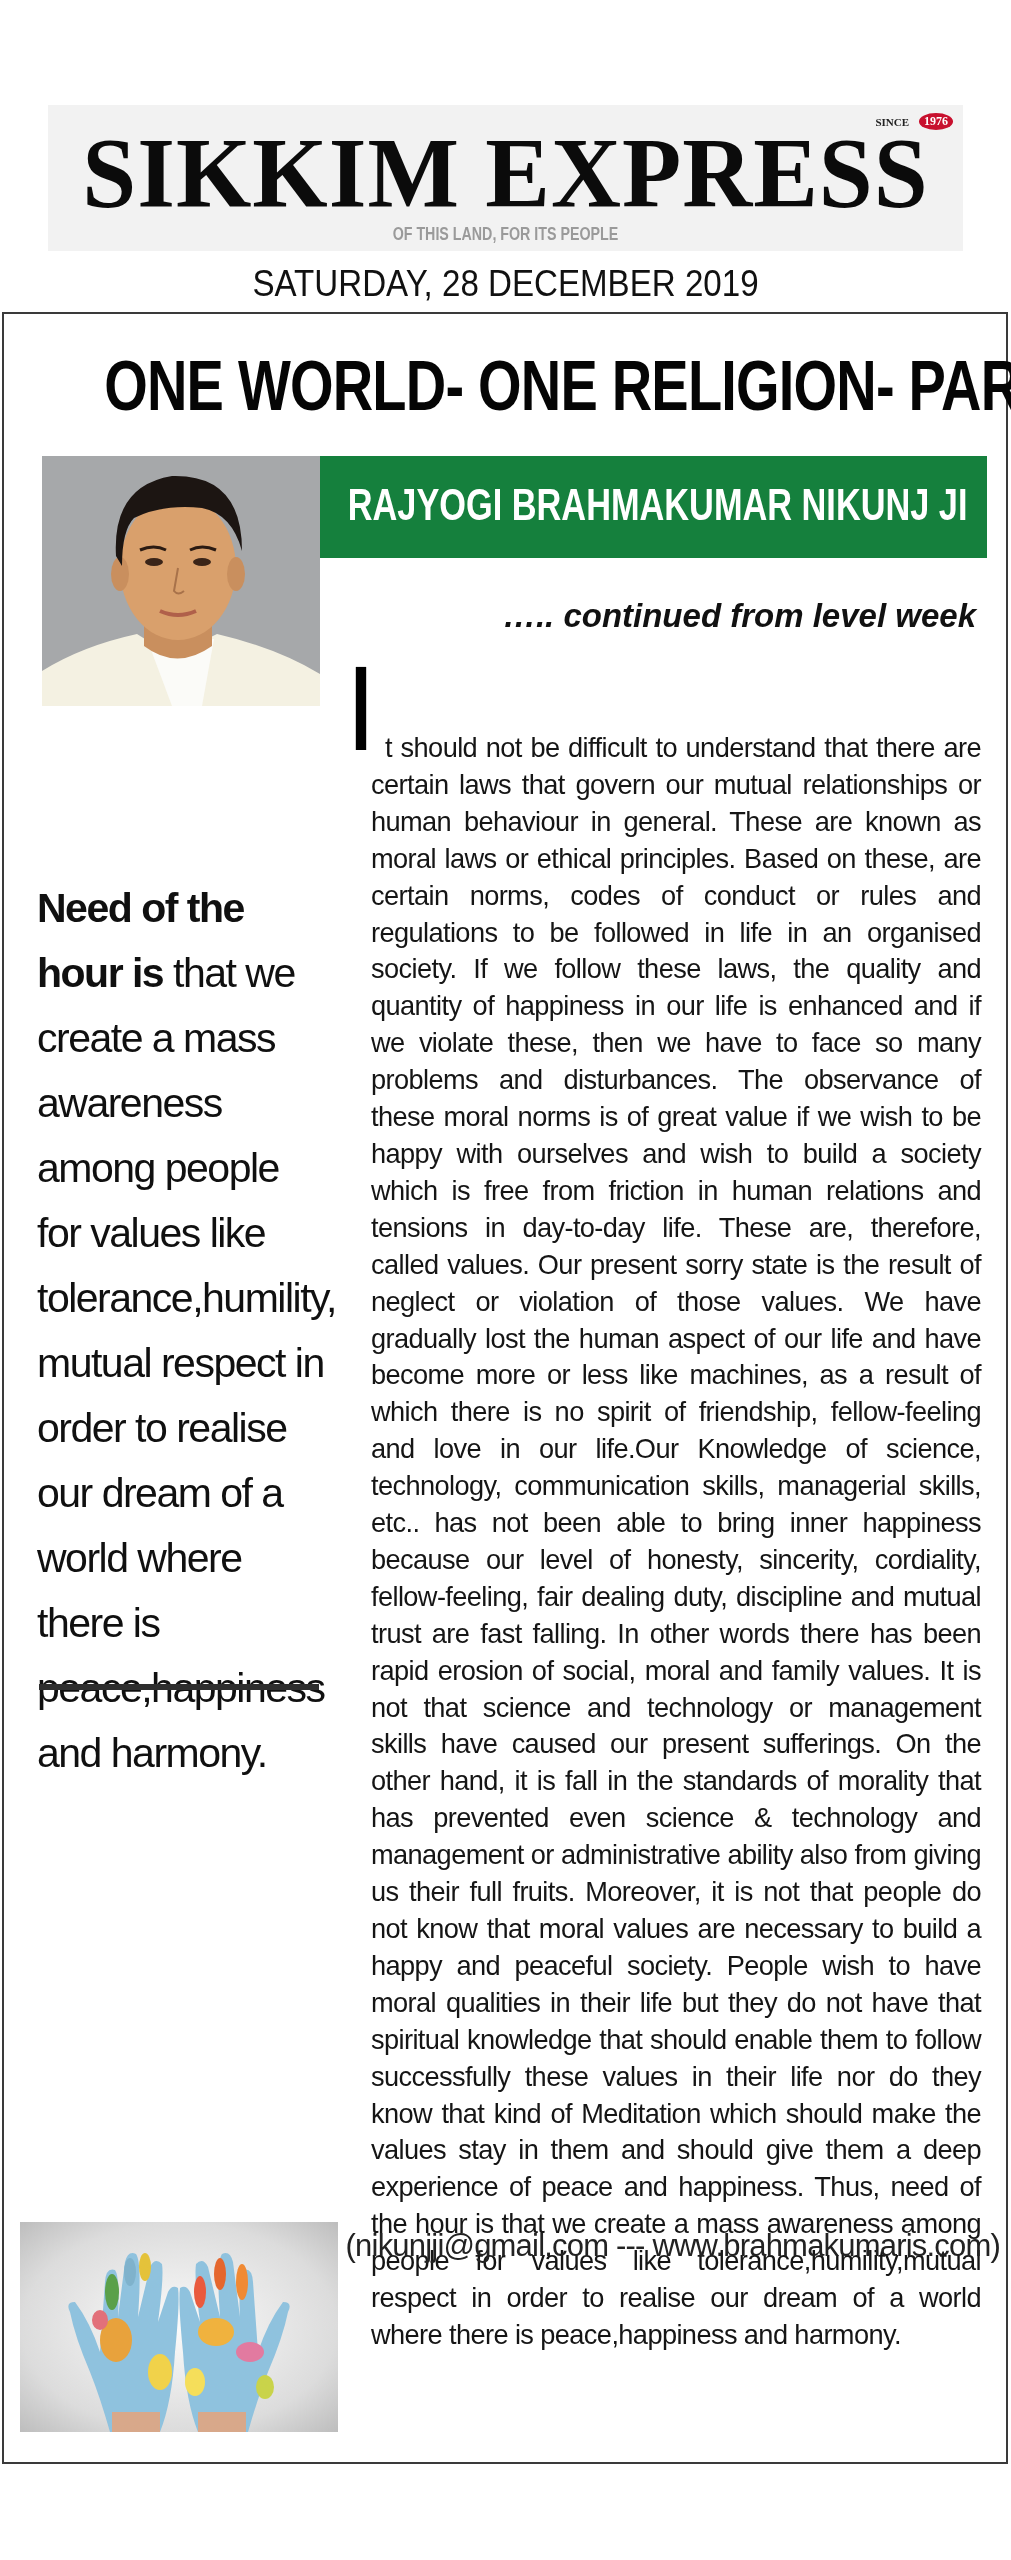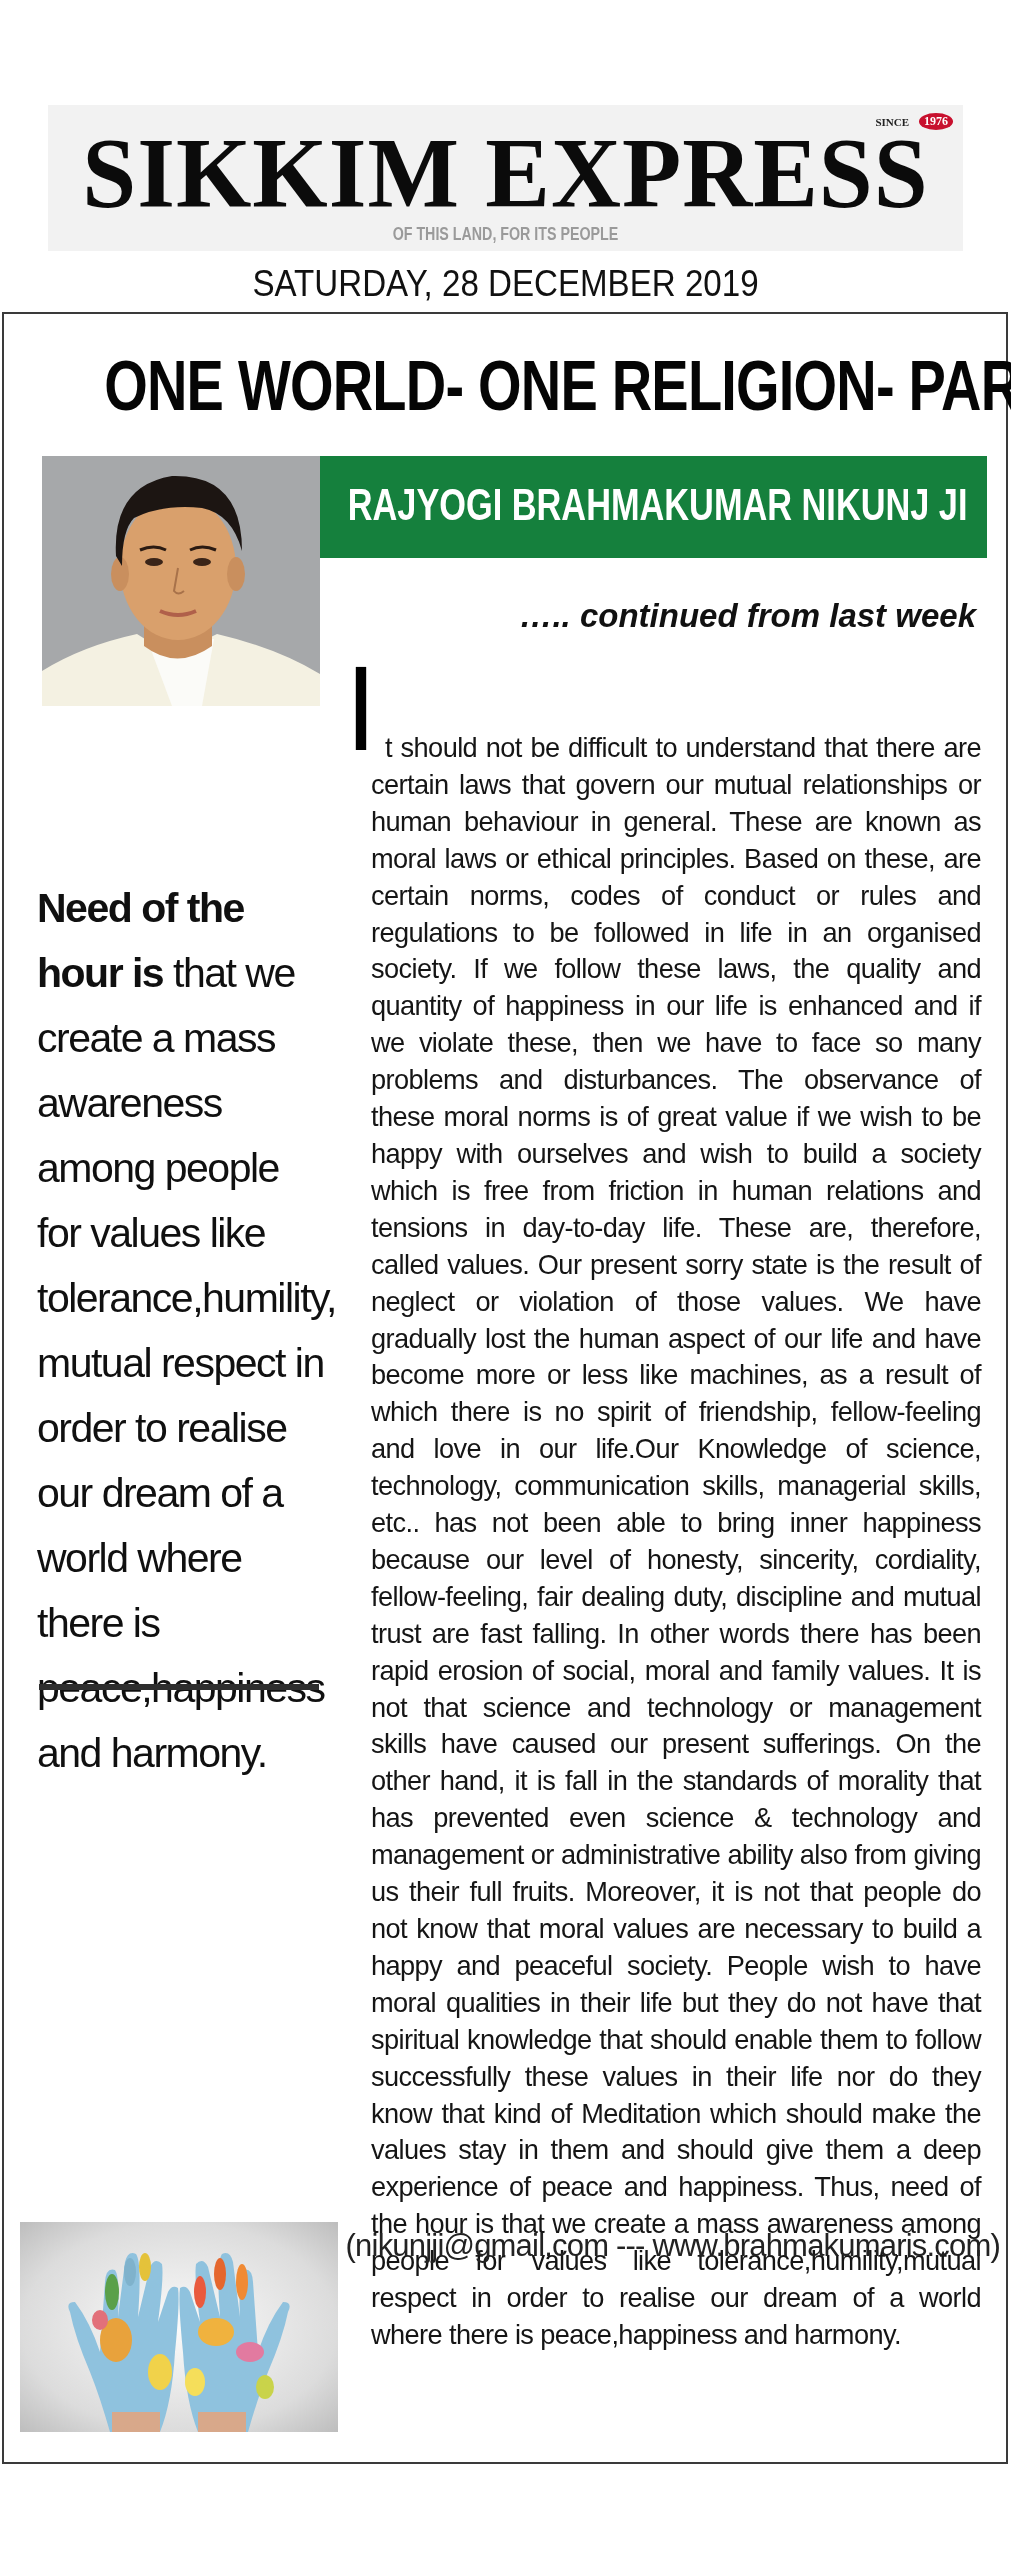--- a/index.html
+++ b/index.html
@@ -103,21 +103,21 @@
       <ellipse cx="112" cy="106" rx="9" ry="4" fill="#3a2418"></ellipse>
       <ellipse cx="160" cy="106" rx="9" ry="4" fill="#3a2418"></ellipse>
       <path d="M98 94 Q112 88 124 94" stroke="#2a1a12" stroke-width="3" fill="none"></path>
       <path d="M148 94 Q160 88 174 94" stroke="#2a1a12" stroke-width="3" fill="none"></path>
 
       <path d="M136 112 L132 135 Q136 140 142 135" stroke="#a8724a" stroke-width="2" fill="none"></path>
       <path d="M118 155 Q136 163 154 155" stroke="#b0604a" stroke-width="4" fill="none"></path>
     </svg>
   </div>
 
-  <div class="continued">….. continued from last week</div>
+  <div class="continued">….. continued from level week</div>
 
   <div class="body-col">
     <div class="dropcap">I</div>
     <div class="body-text">
       <span class="first-pad"></span>
       <span>t should not be difficult to understand that there are certain laws that govern our mutual relationships or human behaviour in general. These are known as moral laws or ethical principles. Based on these, are certain norms, codes of conduct or rules and regulations to be followed in life in an organised society. If we follow these laws, the quality and quantity of happiness in our life is enhanced and if we violate these, then we have to face so many problems and disturbances. The observance of these moral norms is of great value if we wish to be happy with ourselves and wish to build a society which is free from friction in human relations and tensions in day-to-day life. These are, therefore, called values. Our present sorry state is the result of neglect or violation of those values. We have gradually lost the human aspect of our life and have become more or less like machines, as a result of which there is no spirit of friendship, fellow-feeling and love in our life.Our Knowledge of science, technology, communication skills, managerial skills, etc.. has not been able to bring inner happiness because our level of honesty, sincerity, cordiality, fellow-feeling, fair dealing duty, discipline and mutual trust are fast falling. In other words there has been rapid erosion of social, moral and family values. It is not that science and technology or management skills have caused our present sufferings. On the other hand, it is fall in the standards of morality that has prevented even science &amp; technology and management or administrative ability also from giving us their full fruits. Moreover, it is not that people do not know that moral values are necessary to build a happy and peaceful society. People wish to have moral qualities in their life but they do not have that spiritual knowledge that should enable them to follow successfully these values in their life nor do they know that kind of Meditation which should make the values stay in them and should give them a deep experience of peace and happiness. Thus, need of the hour is that we create a mass awareness among people for values like tolerance,humility,mutual respect in order to realise our dream of a world where there is peace,happiness and harmony.</span>
     </div>
   </div>
 
   <div class="pullquote">

